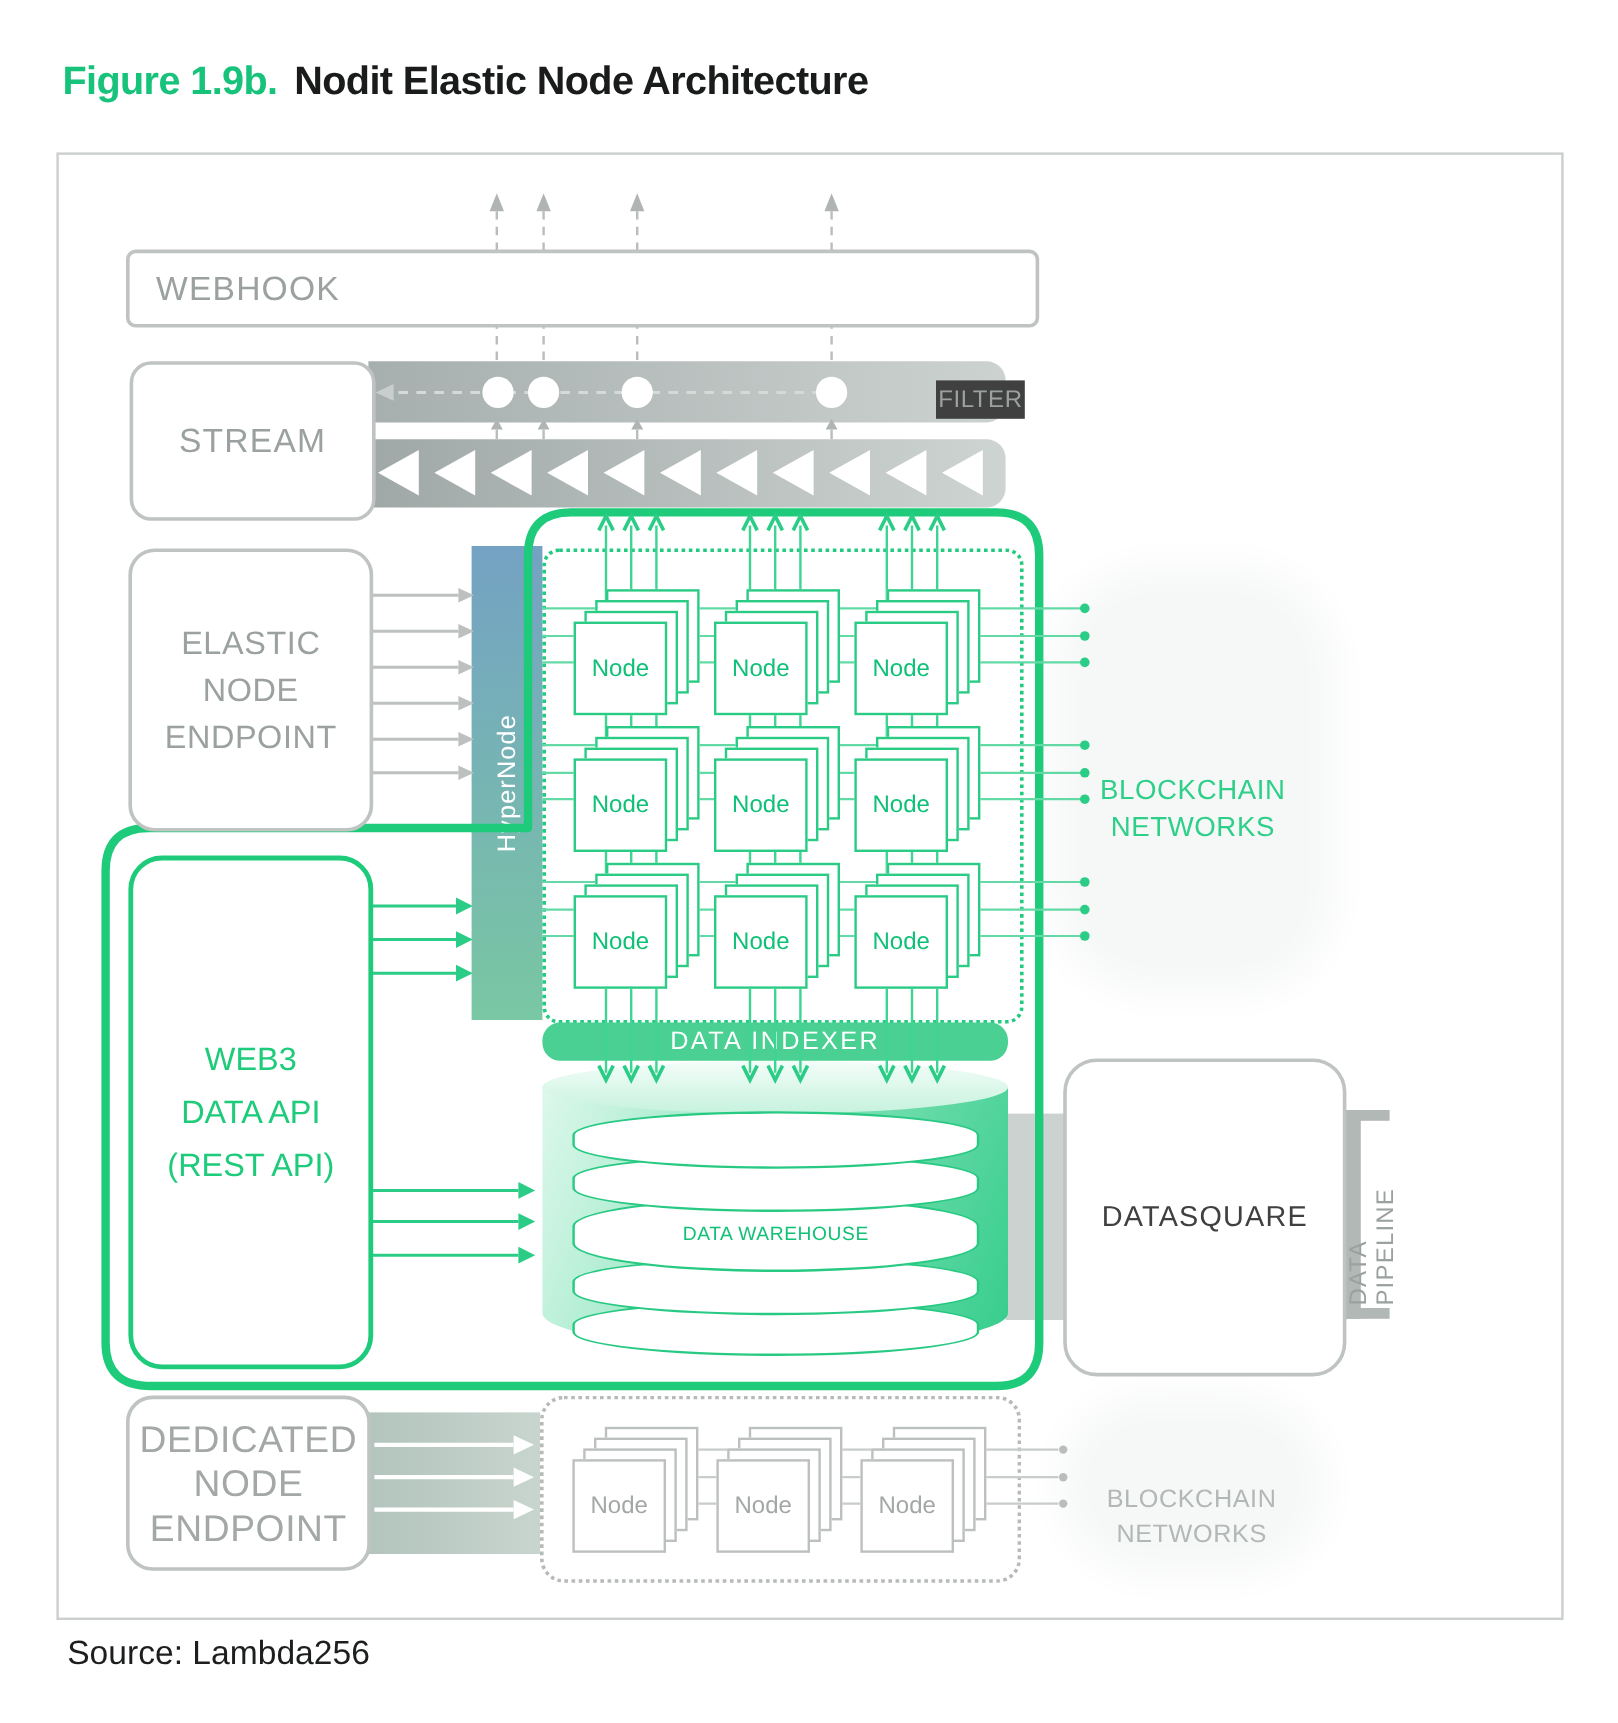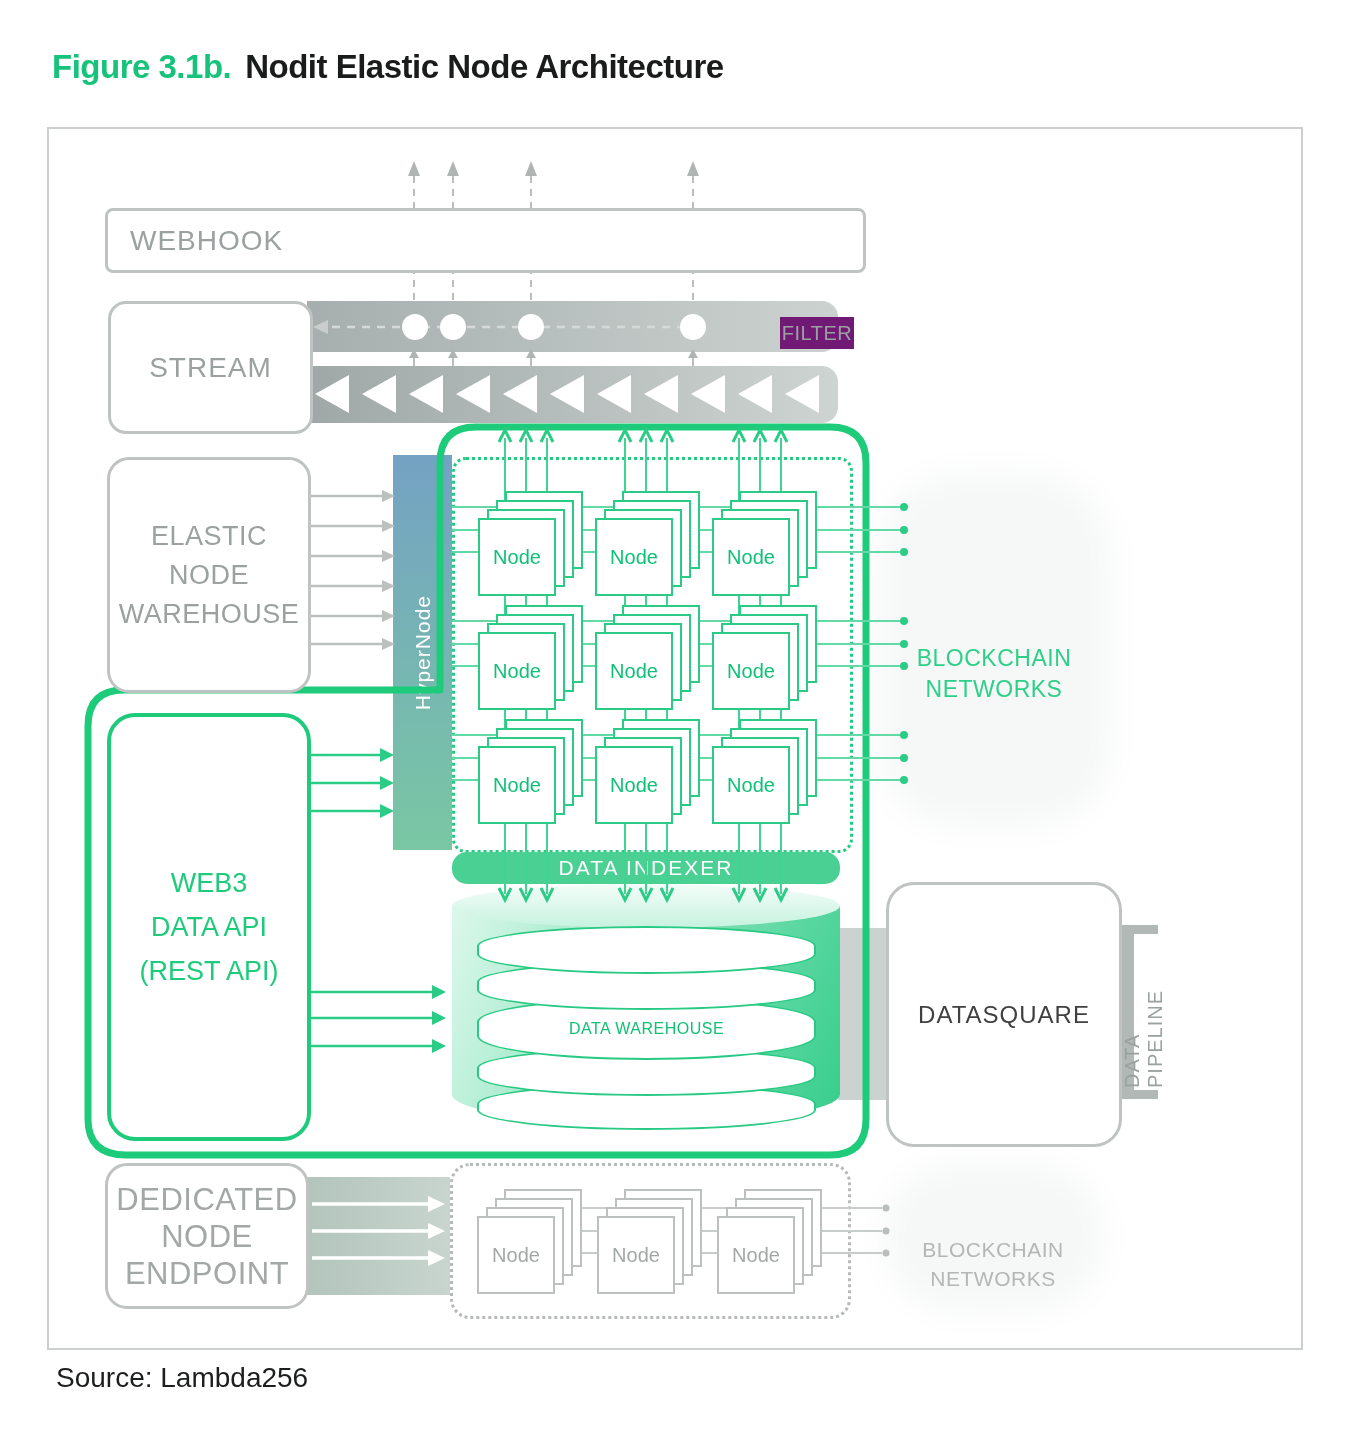--- a/index.html
+++ b/index.html
@@ -16,21 +16,21 @@
   
   .gbox{background:#fff;border:3px solid #bfc3c2;color:#9ba1a0;z-index:3;
         display:flex;align-items:center;justify-content:center;text-align:center;
         white-space:pre-line;}
   
   .zbar{z-index:1;}
   #filter-bar{left:307px;top:301px;width:531px;height:51px;border-radius:0 16px 16px 0;
         background:linear-gradient(90deg,#a6afae,#ccd2d0);}
   #tri-bar{left:307px;top:366px;width:531px;height:57px;border-radius:0 16px 16px 0;
         background:linear-gradient(90deg,#9fa8a7,#ced4d2);}
-  #filter-label{left:780px;top:317px;width:74px;height:32px;background:#701a75;z-index:3;
+  #filter-label{left:780px;top:317px;width:74px;height:32px;background:#404040;z-index:3;
         color:#9ba1a0;font-size:20px;display:flex;align-items:center;justify-content:center;letter-spacing:0.5px;}
   #hypernode-bar{left:393px;top:455px;width:59px;height:395px;z-index:1;
         background:linear-gradient(180deg,#74a2c3,#79c7a3);
         display:flex;align-items:center;justify-content:center;}
   .vtext{writing-mode:vertical-rl;transform:rotate(180deg);}
   #hypernode-bar span{color:#fff;font-size:21px;letter-spacing:1px;}
   #indexer-bar{left:452px;top:852px;width:388px;height:32px;background:#4ad093;z-index:1;
         color:#fff;font-size:21px;letter-spacing:2px;display:flex;align-items:center;justify-content:center;border-radius:15px;}
   #sage-band{left:303px;top:1177px;width:147px;height:118px;z-index:1;
         background:linear-gradient(90deg,#b2c4bc,#c8d5ce);}
@@ -65,21 +65,21 @@
   .card.b3{left:27px;top:0;} .card.b2{left:18px;top:9px;} .card.b1{left:9px;top:18px;}
   .card.front{left:0;top:27px;display:flex;align-items:center;justify-content:center;font-size:20px;}
   .stack.green .front{color:#0fc176;}
   .stack.grey .front{color:#a3a8a7;}
   #connectors{left:0;top:0;width:1348px;height:1436px;z-index:2;pointer-events:none;}
 </style>
 </head>
 <body>
 
 <div class="abs" id="title">
-  <span class="fig">Figure 3.1b.</span><span class="txt">Nodit Elastic Node Architecture</span>
+  <span class="fig">Figure 1.9b.</span><span class="txt">Nodit Elastic Node Architecture</span>
 </div>
 
 <div class="abs" id="frame"></div>
 
 <div class="abs blob" style="left:900px;top:495px;width:190px;height:310px;"></div>
 <div class="abs blob" style="left:905px;top:1185px;width:178px;height:105px;"></div>
 
 <div class="abs zbar" id="filter-bar"></div>
 <div class="abs zbar" id="tri-bar"></div>
 <div class="abs" id="hypernode-bar">
@@ -274,21 +274,21 @@
 </div>
 <div class="abs gbox" style="left:108px;top:301px;width:199px;height:127px;border-radius:18px;font-size:28px;letter-spacing:1px;align-items:center;">
   <span>STREAM</span>
 </div>
 <div class="abs" id="filter-label">
   <span>FILTER</span>
 </div>
 <div class="abs gbox" style="left:107px;top:457px;width:198px;height:230px;border-radius:22px;font-size:27px;line-height:39px;letter-spacing:0.5px;">
   <span>ELASTIC
 NODE
-WAREHOUSE</span>
+ENDPOINT</span>
 </div>
 <div class="abs" style="left:107px;top:713px;width:196px;height:420px;border:4px solid #1ecb7b;border-radius:28px;background:#fff;z-index:3;
      display:flex;align-items:center;justify-content:center;text-align:center;white-space:pre-line;color:#1ecb7b;font-size:27px;line-height:44px;">
   <span>WEB3
 DATA API
 (REST API)</span>
 </div>
 <div class="abs gbox" style="left:886px;top:882px;width:230px;height:259px;border-radius:28px;font-size:24px;letter-spacing:1px;color:#404040;">
   <span>DATASQUARE</span>
 </div>

